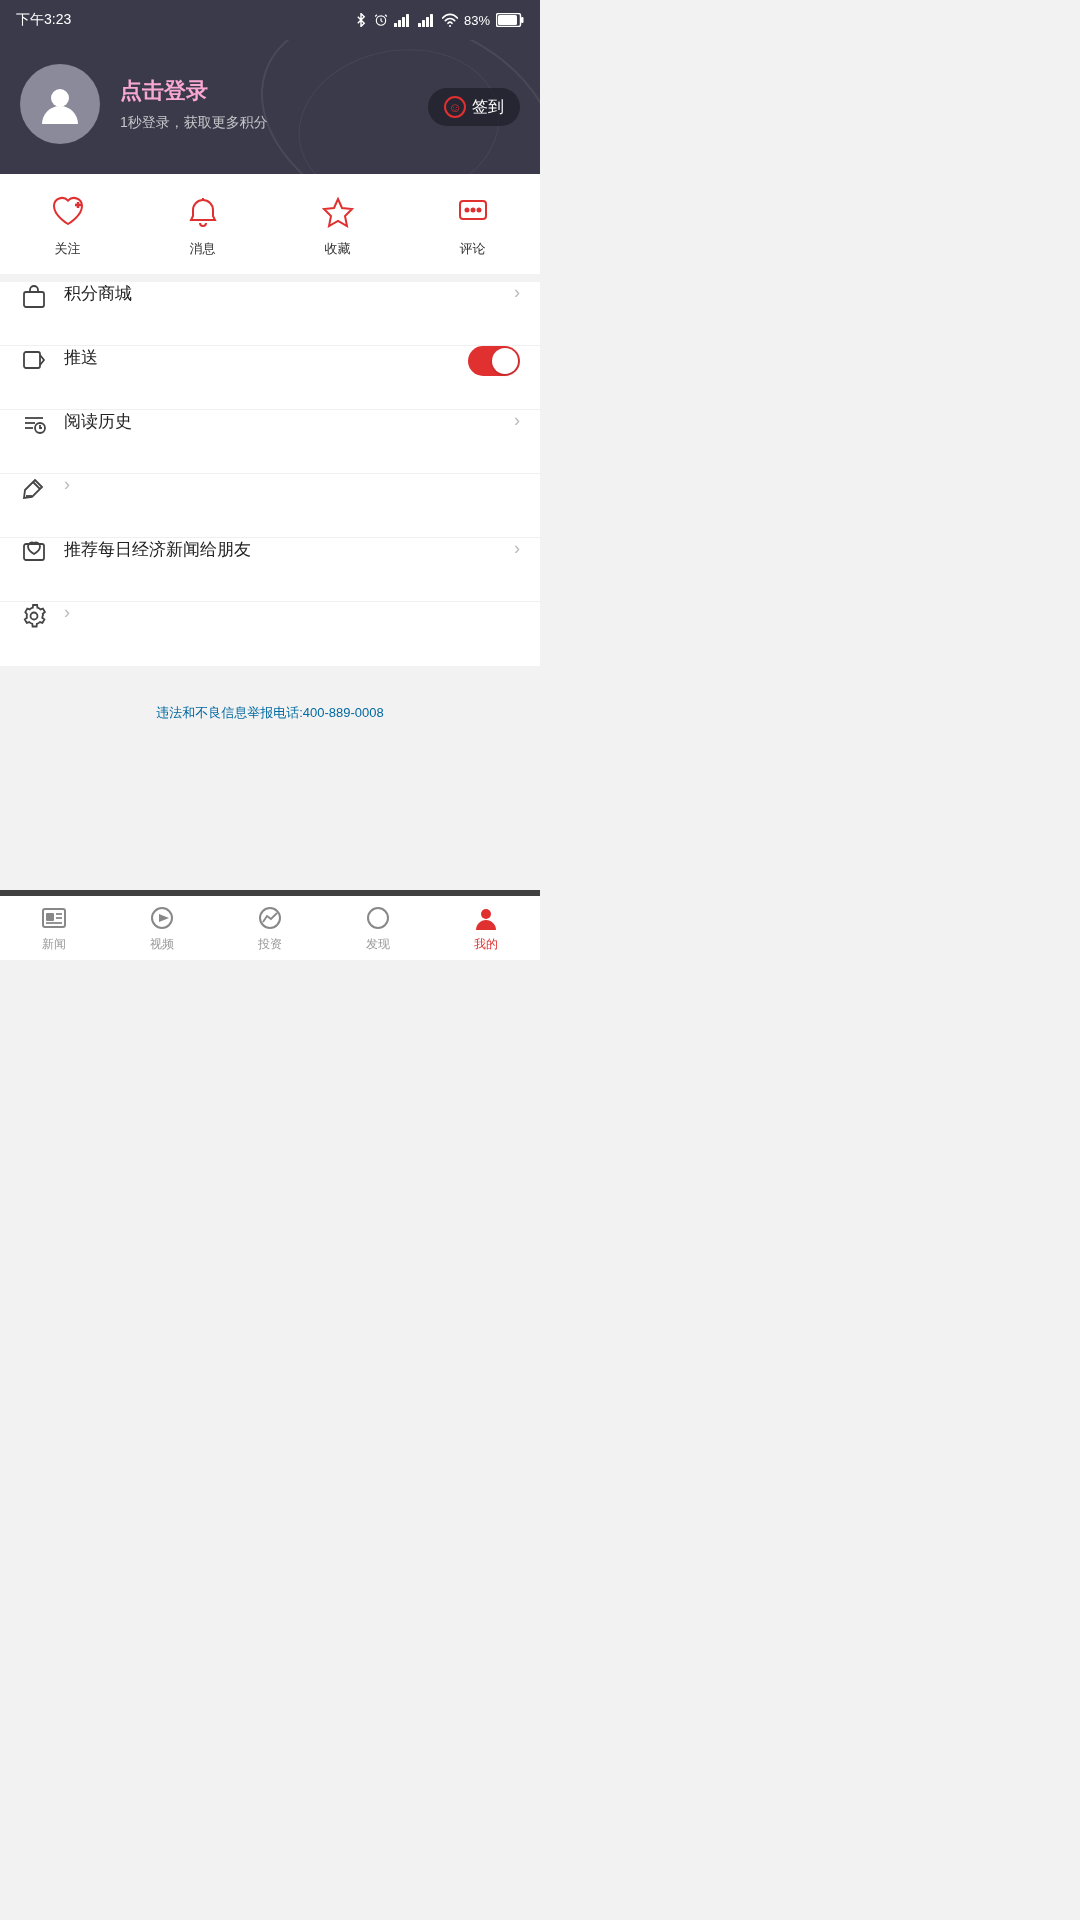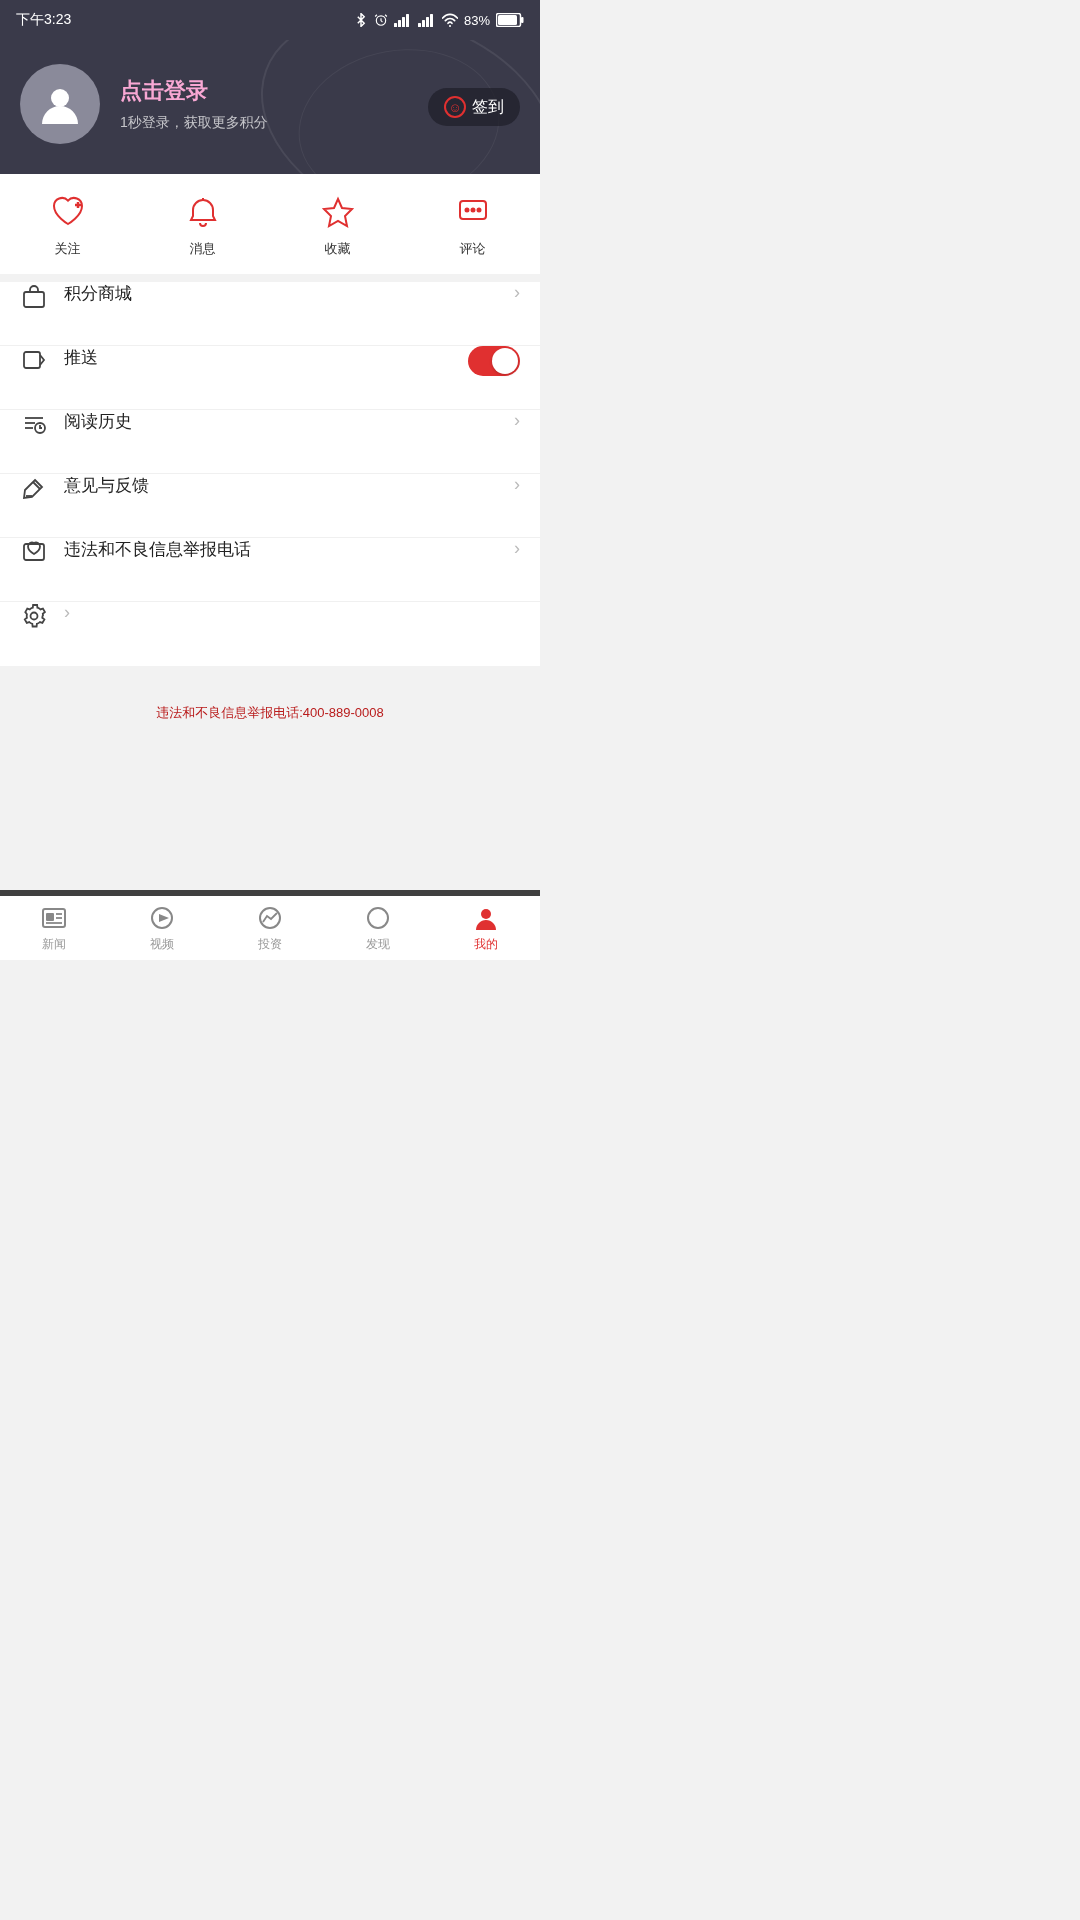--- a/index.html
+++ b/index.html
@@ -215,21 +215,21 @@
       height: 26px;
       border-radius: 50%;
       background: #fff;
       box-shadow: 0 1px 3px rgba(0,0,0,0.2);
     }
 
     
     .footer-note {
       text-align: center;
       padding: 30px 20px 20px;
-      color: #b91c1c;
+      color: #0369a1;
       font-size: 13px;
     }
 
     
     .bottom-nav {
       position: absolute;
       bottom: 0;
       left: 0;
       width: 100%;
       height: 70px;
@@ -436,34 +436,33 @@
     </div>
 
     <div class="menu-item">
       <div class="menu-item-icon">
         <svg viewBox="0 0 26 26" fill="none" stroke="#444" stroke-width="1.8">
           <line x1="5" y1="21" x2="11" y2="21"></line>
           <path d="M14 5l7 7-10 10-8 1 1-8z"></path>
           <line x1="12" y1="7" x2="19" y2="14"></line>
         </svg>
       </div>
-      <span class="menu-item-label">意见与反馈</span>
       <div class="menu-item-right">
         <span class="chevron">›</span>
       </div>
     </div>
 
     <div class="menu-item">
       <div class="menu-item-icon">
         <svg viewBox="0 0 26 26" fill="none" stroke="#444" stroke-width="1.8">
           <rect x="3" y="5" width="20" height="16" rx="2"></rect>
           <path d="M13 15s-6-3.5-6-7.5a4 4 0 0 1 6-3.5A4 4 0 0 1 19 7.5c0 4-6 7.5-6 7.5z"></path>
         </svg>
       </div>
-      <span class="menu-item-label">违法和不良信息举报电话</span>
+      <span class="menu-item-label">推荐每日经济新闻给朋友</span>
       <div class="menu-item-right">
         <span class="chevron">›</span>
       </div>
     </div>
 
     <div class="menu-item">
       <div class="menu-item-icon">
         <svg viewBox="0 0 26 26" fill="none" stroke="#444" stroke-width="1.8">
           <circle cx="13" cy="13" r="3.5"></circle>
           <path d="M21.5 13a8.5 8.5 0 0 1-.2 1.8l2.1 1.6-2 3.5-2.5-.8a8.5 8.5 0 0 1-3 1.7l-.3 2.7h-4l-.3-2.7a8.5 8.5 0 0 1-3-1.7l-2.5.8-2-3.5 2.1-1.6a8.5 8.5 0 0 1 0-3.6L4.3 9.1l2-3.5 2.5.8a8.5 8.5 0 0 1 3-1.7L12.1 2h4l.3 2.7a8.5 8.5 0 0 1 3 1.7l2.5-.8 2 3.5-2.1 1.6a8.5 8.5 0 0 1 .2 1.8z"></path>

